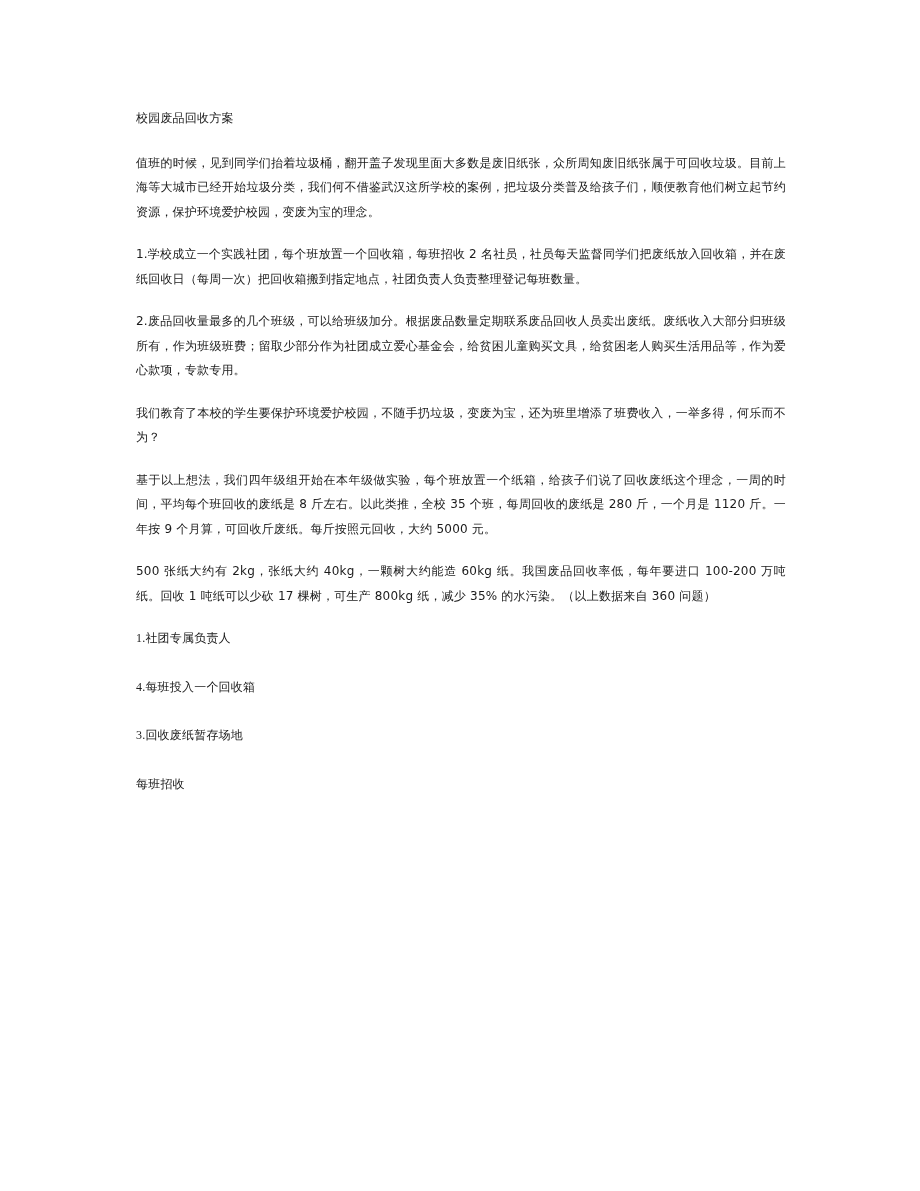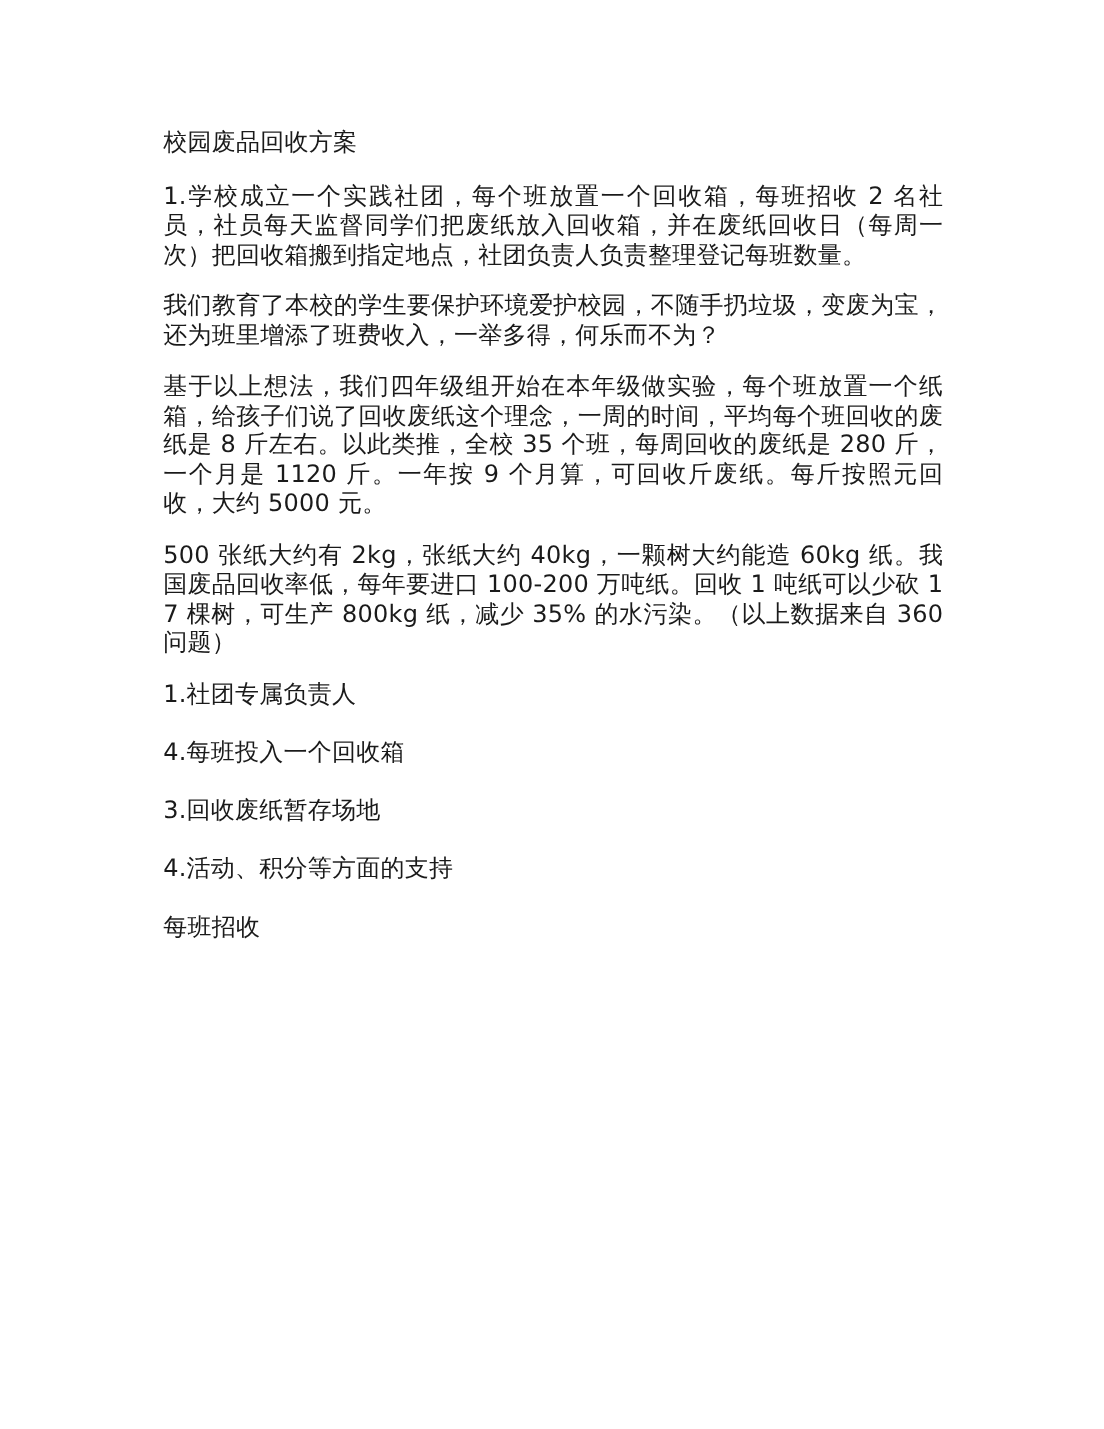--- a/index.html
+++ b/index.html
@@ -16,40 +16,42 @@
       color: #1a1a1a;
     }
     .page {
       position: absolute;
       left: 136px;
       top: 106px;
       width: 650px;
     }
     .para {
       margin: 0 0 18px 0;
-      font-size: 20px;
+      font-size: 12px;
       line-height: 24.5px;
       letter-spacing: 0.2px;
       text-align: justify;
       word-break: break-all;
     }
     .title {
       margin-bottom: 20px;
     }
     .list-item {
       margin-bottom: 24px;
+      font-family: Liberation Serif, serif;
     }
   </style>
 </head>
 <body>
 
 <div class="page">
   <p class="para title">校园废品回收方案</p>
+  <p class="para">值班的时候，见到同学们抬着垃圾桶，翻开盖子发现里面大多数是废旧纸张，众所周知废旧纸张属于可回收垃圾。目前上海等大城市已经开始垃圾分类，我们何不借鉴武汉这所学校的案例，把垃圾分类普及给孩子们，顺便教育他们树立起节约资源，保护环境爱护校园，变废为宝的理念。</p>
   <p class="para">1.学校成立一个实践社团，每个班放置一个回收箱，每班招收 2 名社员，社员每天监督同学们把废纸放入回收箱，并在废纸回收日（每周一次）把回收箱搬到指定地点，社团负责人负责整理登记每班数量。</p>
+  <p class="para">2.废品回收量最多的几个班级，可以给班级加分。根据废品数量定期联系废品回收人员卖出废纸。废纸收入大部分归班级所有，作为班级班费；留取少部分作为社团成立爱心基金会，给贫困儿童购买文具，给贫困老人购买生活用品等，作为爱心款项，专款专用。</p>
   <p class="para">我们教育了本校的学生要保护环境爱护校园，不随手扔垃圾，变废为宝，还为班里增添了班费收入，一举多得，何乐而不为？</p>
   <p class="para">基于以上想法，我们四年级组开始在本年级做实验，每个班放置一个纸箱，给孩子们说了回收废纸这个理念，一周的时间，平均每个班回收的废纸是 8 斤左右。以此类推，全校 35 个班，每周回收的废纸是 280 斤，一个月是 1120 斤。一年按 9 个月算，可回收斤废纸。每斤按照元回收，大约 5000 元。</p>
   <p class="para">500 张纸大约有 2kg，张纸大约 40kg，一颗树大约能造 60kg 纸。我国废品回收率低，每年要进口 100-200 万吨纸。回收 1 吨纸可以少砍 17 棵树，可生产 800kg 纸，减少 35% 的水污染。（以上数据来自 360 问题）</p>
   <p class="para list-item">1.社团专属负责人</p>
   <p class="para list-item">4.每班投入一个回收箱</p>
   <p class="para list-item">3.回收废纸暂存场地</p>
-  <p class="para list-item">4.活动、积分等方面的支持</p>
   <p class="para">每班招收</p>
 </div>
 
 </body></html>

